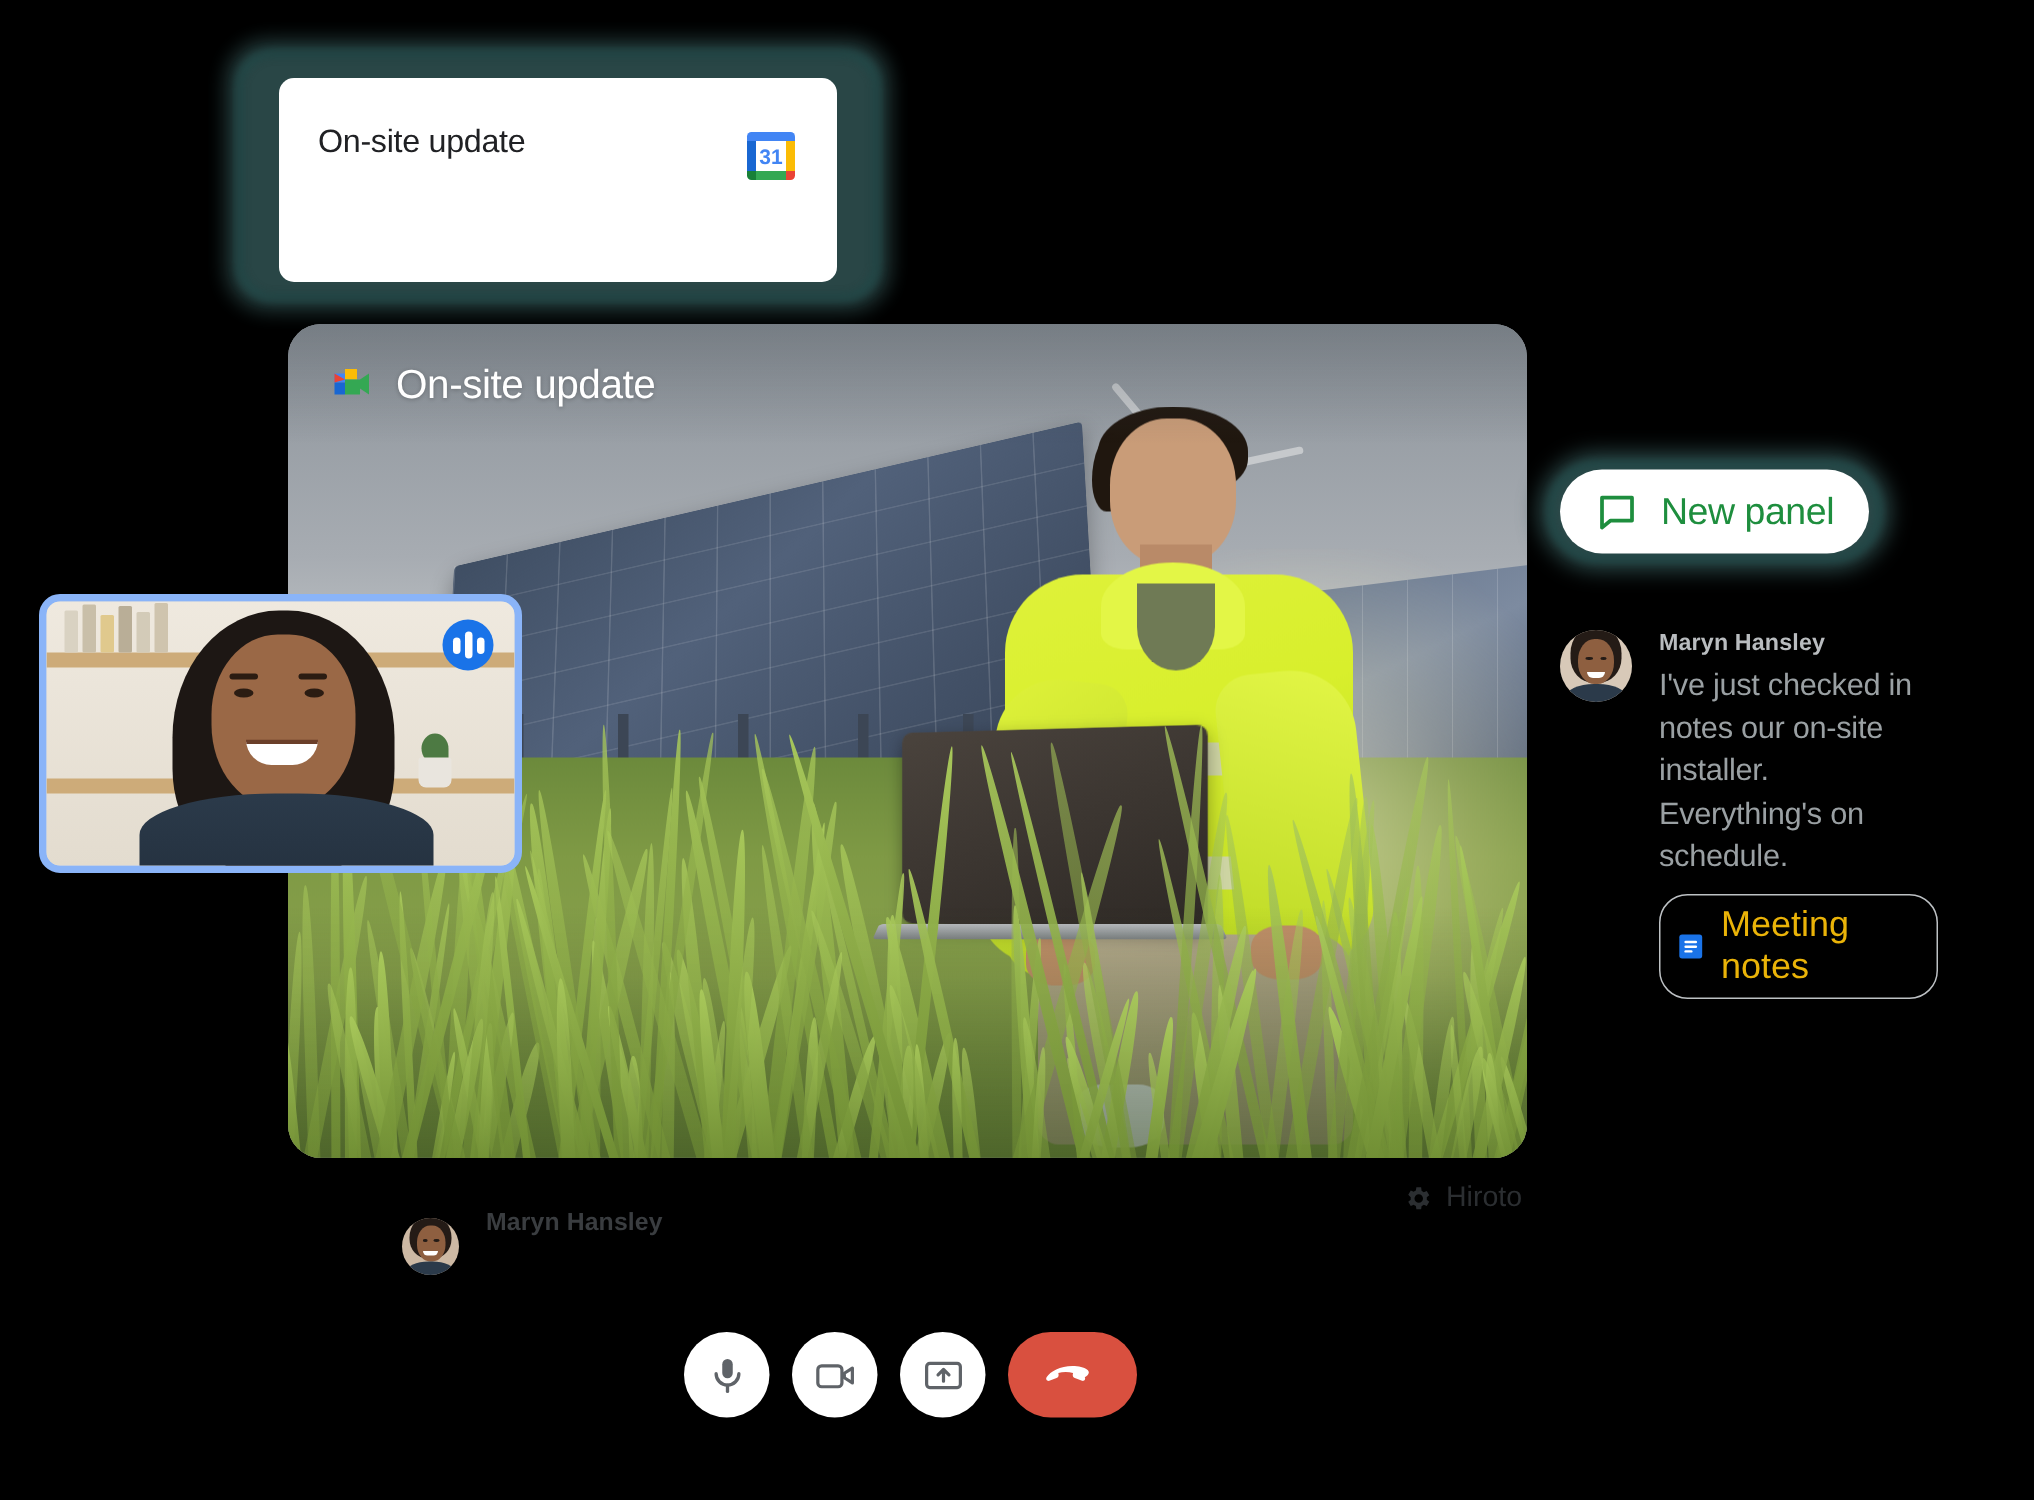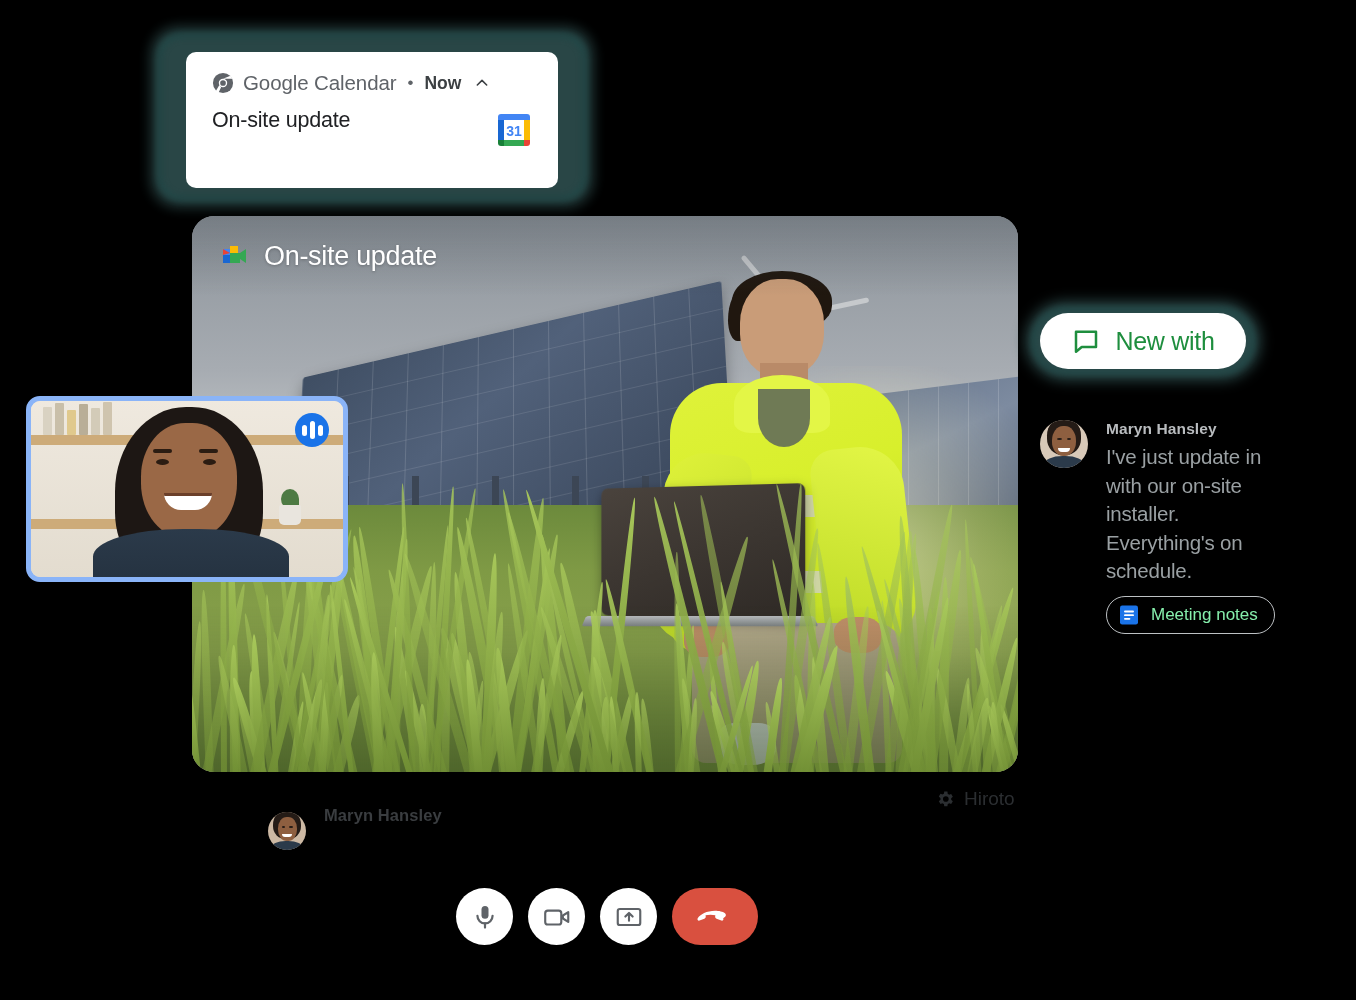--- a/index.html
+++ b/index.html
@@ -314,21 +314,21 @@
     overflow: hidden; position: relative; background: #d8c9b8;
   }
   .msg-body { width: 186px; }
   .msg-name { font-size: 15.5px; color: #b9bcbf; font-weight: bold; letter-spacing: .1px; }
   .msg-text { font-size: 20.5px; color: #9aa0a3; line-height: 28.5px; margin-top: 5px; letter-spacing: -.2px; }
   #notes-chip {
     display: inline-flex; align-items: center; gap: 10px;
     border: 1.5px solid #bdc1c4; border-radius: 19px;
     padding: 6px 16px 6px 10px; margin-top: 10px; cursor: pointer;
   }
-  #notes-label { font-size: 17px; color: #86efac; }
+  #notes-label { font-size: 24px; color: #eab308; }
   #mention-chip {
     display: inline-block; background: #4285f4; color: #fff;
     font-size: 20.5px; border-radius: 6px; padding: 3px 8px; margin-top: 8px;
   }
   #emoji { font-size: 25px; margin-top: 7px; display: block; }
 
   
   .av-hair { position: absolute; left: 14%; top: -6%; width: 72%; height: 78%; background: #241b16; border-radius: 50% 50% 44% 44%; }
   .av-face { position: absolute; left: 25%; top: 12%; width: 50%; height: 64%; background: #8e5f40; border-radius: 46%; }
   .av-eye { position: absolute; top: 38%; width: 9%; height: 4%; background: #241b16; border-radius: 50%; }
@@ -338,35 +338,20 @@
   .av-beard { position: absolute; left: 22%; top: 40%; width: 56%; height: 42%; background: #2a211b; border-radius: 0 0 48% 48%; }
 </style>
 </head>
 <body>
 
 <div id="stage">
 
   <div id="notif-halo"></div>
   <div id="notif-halo2"></div>
   <div id="notif-card">
-    <div id="notif-head">
-      <svg id="chrome-icon" viewBox="0 0 24 24">
-        <circle cx="12" cy="12" r="11" fill="#5f6368"></circle>
-        <circle cx="12" cy="12" r="4.6" fill="#fff"></circle>
-        <circle cx="12" cy="12" r="3.1" fill="#5f6368"></circle>
-        <path d="M12 7.4h10.2a11 11 0 0 0-2.1-3.2L12 7.4z" fill="#fff"></path>
-        <path d="M8.1 14.3 3 22.6a11 11 0 0 0 3.6 1.2l3.3-7.3z" fill="#fff"></path>
-      </svg>
-      <span class="notif-app">Google Calendar</span>
-      <span class="notif-dot">•</span>
-      <span class="notif-now">Now</span>
-      <svg id="notif-chevron" viewBox="0 0 24 24">
-        <path d="M5 15l7-7 7 7" fill="none" stroke="#3c4043" stroke-width="2.4" stroke-linecap="round" stroke-linejoin="round"></path>
-      </svg>
-    </div>
     <div id="notif-body">
       <div id="notif-title">On-site update</div>
       <svg id="gcal-icon" viewBox="0 0 40 40">
         <rect x="4" y="4" width="32" height="32" rx="3" fill="#fff"></rect>
         <path d="M30 4h3a3 3 0 0 1 3 3v3h-6z" fill="#4285f4"></path>
         <path d="M36 10v20h-6V10z" fill="#fbbc05"></path>
         <path d="M30 30h6v3a3 3 0 0 1-3 3h-3z" fill="#ea4335"></path>
         <path d="M10 30h20v6H10z" fill="#34a853"></path>
         <path d="M4 30h6v6H7a3 3 0 0 1-3-3z" fill="#188038"></path>
         <path d="M4 10h6v20H4z" fill="#1967d2"></path>
@@ -689,35 +674,35 @@
       </svg>
     </button>
   </div>
 
   <div id="newchat-halo"></div>
   <div id="newchat-halo2"></div>
   <button id="newchat-btn">
     <svg width="30" height="30" viewBox="0 0 24 24">
       <path d="M4 4.6h16v12.2H8.6L4 20.6z" fill="none" stroke="#1e8e3e" stroke-width="2" stroke-linejoin="round"></path>
     </svg>
-    <span id="newchat-label">New with</span>
+    <span id="newchat-label">New panel</span>
   </button>
 
   <div class="msg" style="left:1040px; top:420px;">
     <div class="msg-avatar">
       <div class="av-hair"></div>
       <div class="av-face"></div>
       <div class="av-eye" style="left:36%"></div>
       <div class="av-eye" style="left:56%"></div>
       <div class="av-mouth"></div>
       <div class="av-body"></div>
     </div>
     <div class="msg-body">
       <div class="msg-name">Maryn Hansley</div>
-      <div class="msg-text">I've just update in with our on-site installer. Everything's on schedule.</div>
+      <div class="msg-text">I've just checked in notes our on-site installer. Everything's on schedule.</div>
       <div id="notes-chip">
         <svg width="24" height="24" viewBox="0 0 24 24">
           <rect x="3" y="2.5" width="18" height="19" rx="2.2" fill="#1a73e8"></rect>
           <rect x="7" y="7.5" width="10" height="1.9" rx="1" fill="#fff"></rect>
           <rect x="7" y="11.2" width="10" height="1.9" rx="1" fill="#fff"></rect>
           <rect x="7" y="14.9" width="6.4" height="1.9" rx="1" fill="#fff"></rect>
         </svg>
         <span id="notes-label">Meeting notes</span>
       </div>
     </div>

